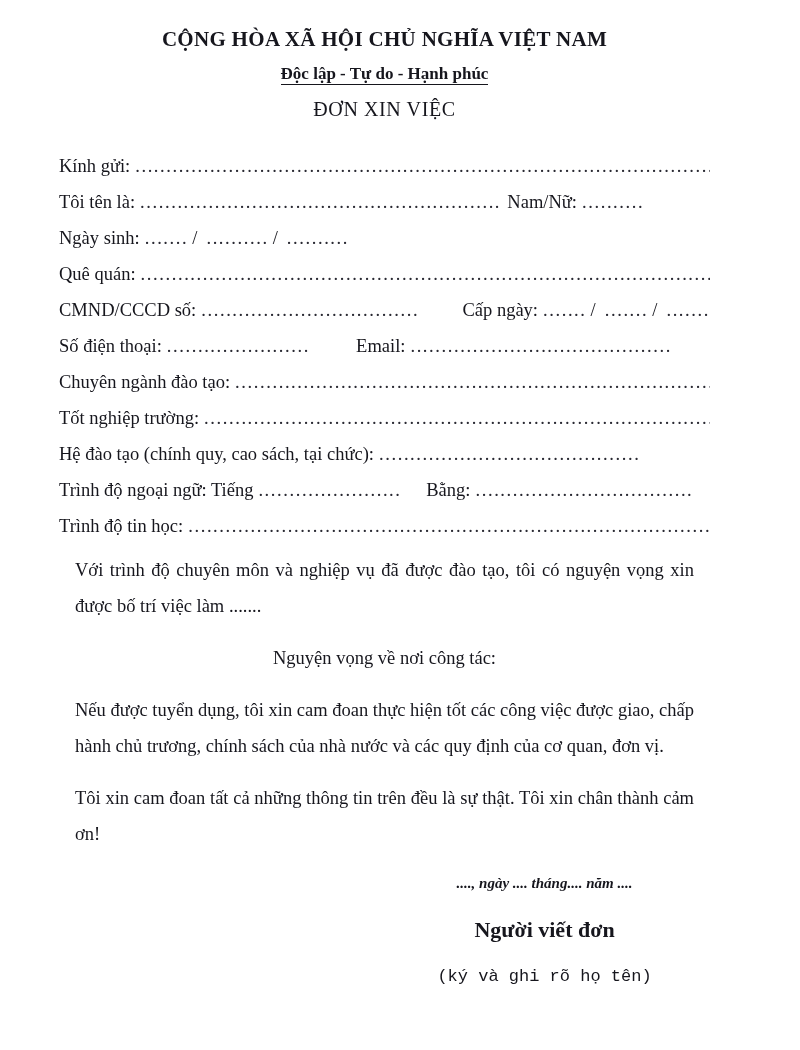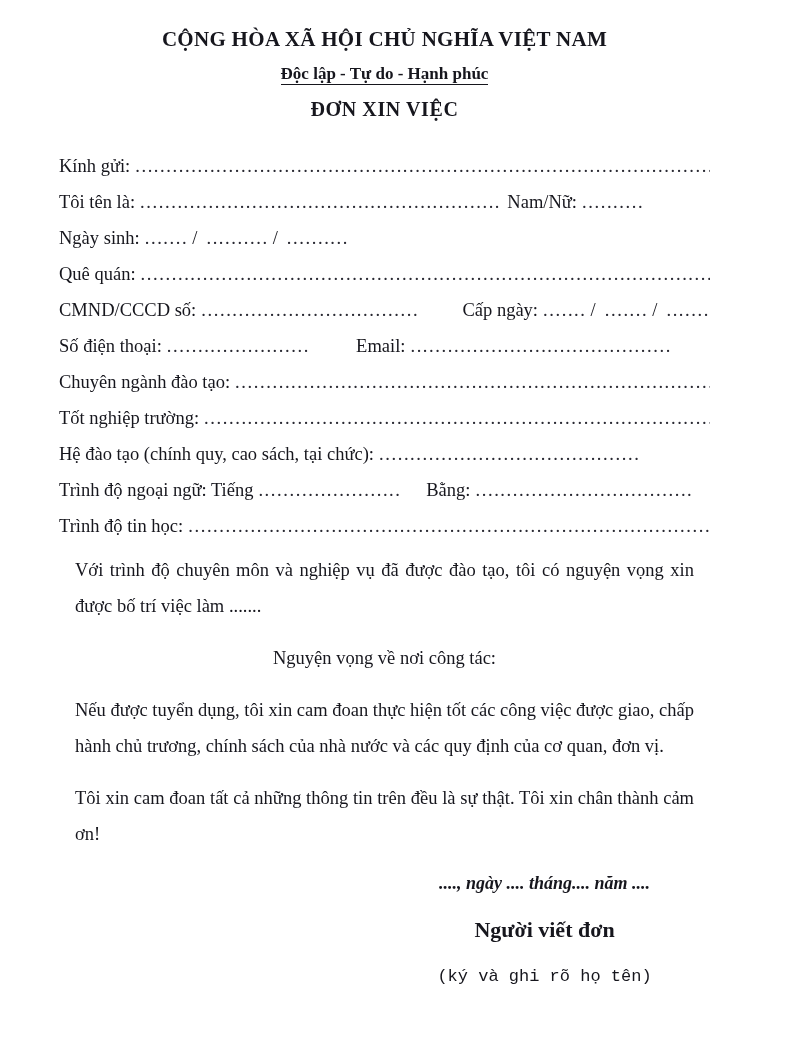--- a/index.html
+++ b/index.html
@@ -41,21 +41,21 @@
     font-weight: bold;
     margin: 12px 0 0 0;
     line-height: 1.2;
   }
   .motto span {
     border-bottom: 1.6px solid #16161d;
     padding-bottom: 1px;
   }
   .doc-title {
     font-size: 20px;
-    font-weight: bold;
+    font-weight: normal;
     letter-spacing: 0.6px;
     margin: 12px 0 0 0;
     line-height: 1.2;
   }
 
   
   .fields {
     margin-top: 19px;
   }
   .field-row {
@@ -105,21 +105,21 @@
     text-align: center;
   }
 
   
   .signature {
     margin-top: 16px;
     text-align: center;
     padding-left: 320px;
   }
   .sig-date {
-    font-size: 18px;
+    font-size: 15px;
     font-style: italic;
     font-weight: bold;
     line-height: 30px;
     margin: 0;
   }
   .sig-role {
     font-size: 22px;
     font-weight: bold;
     line-height: 32px;
     margin: 16px;

